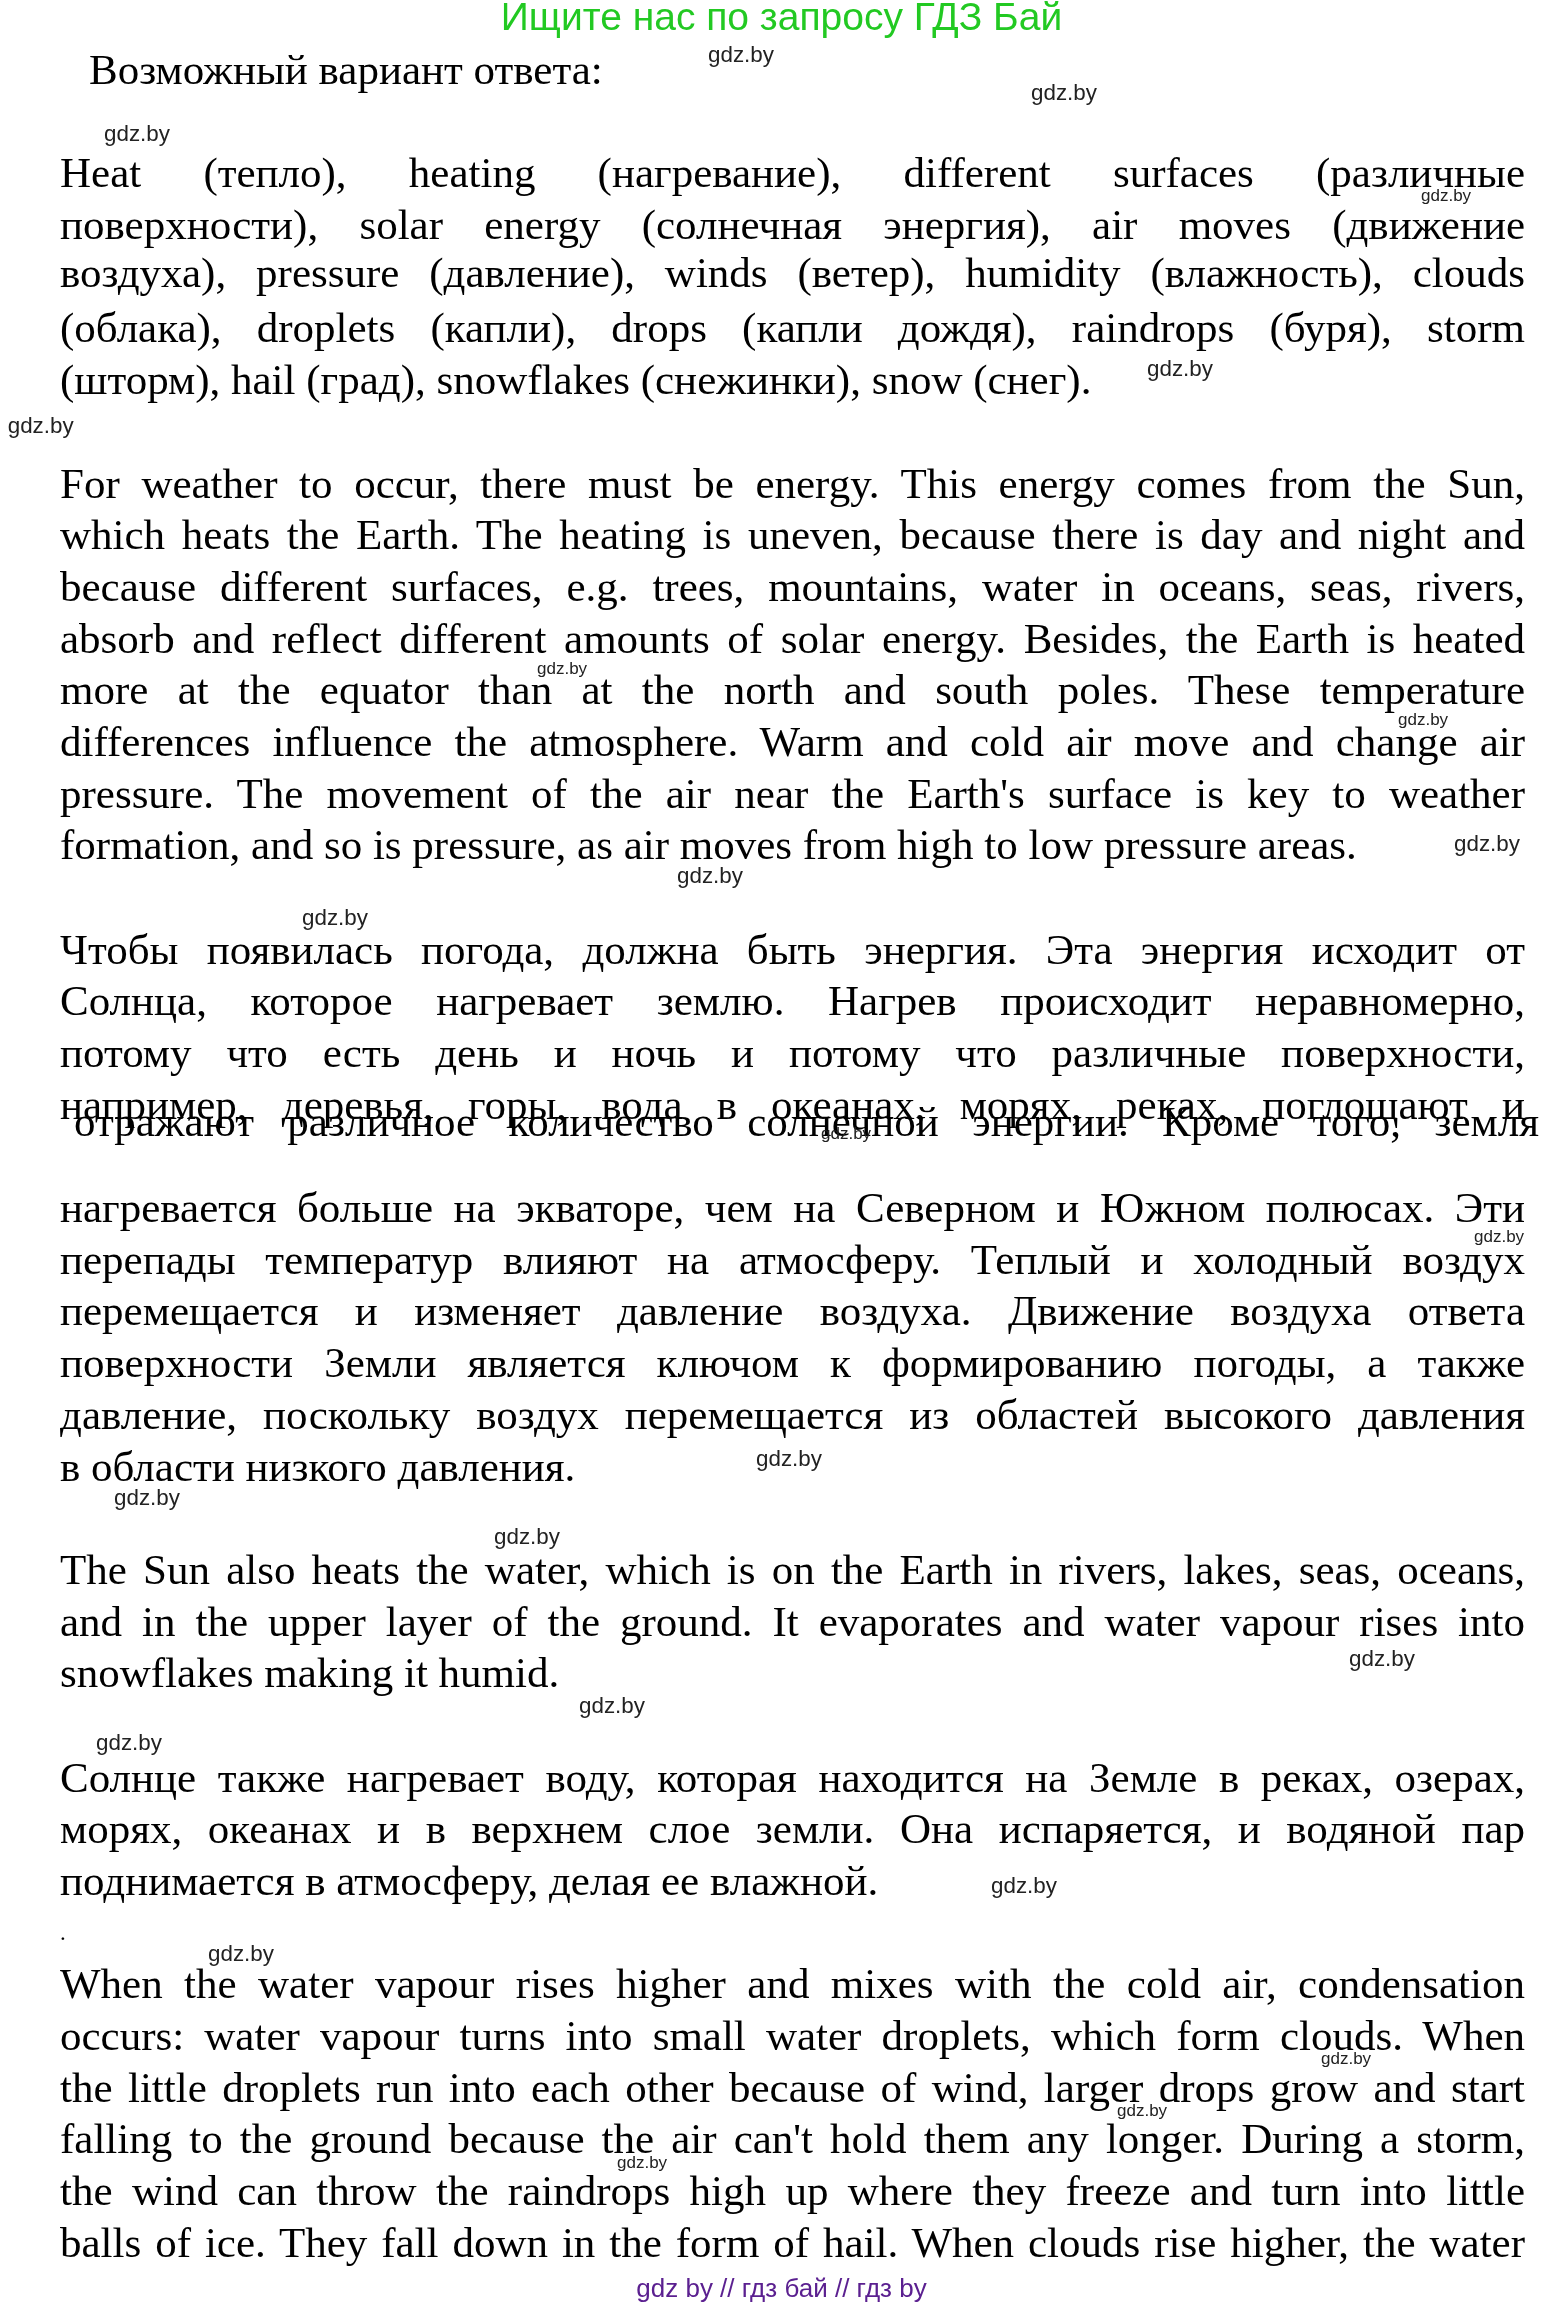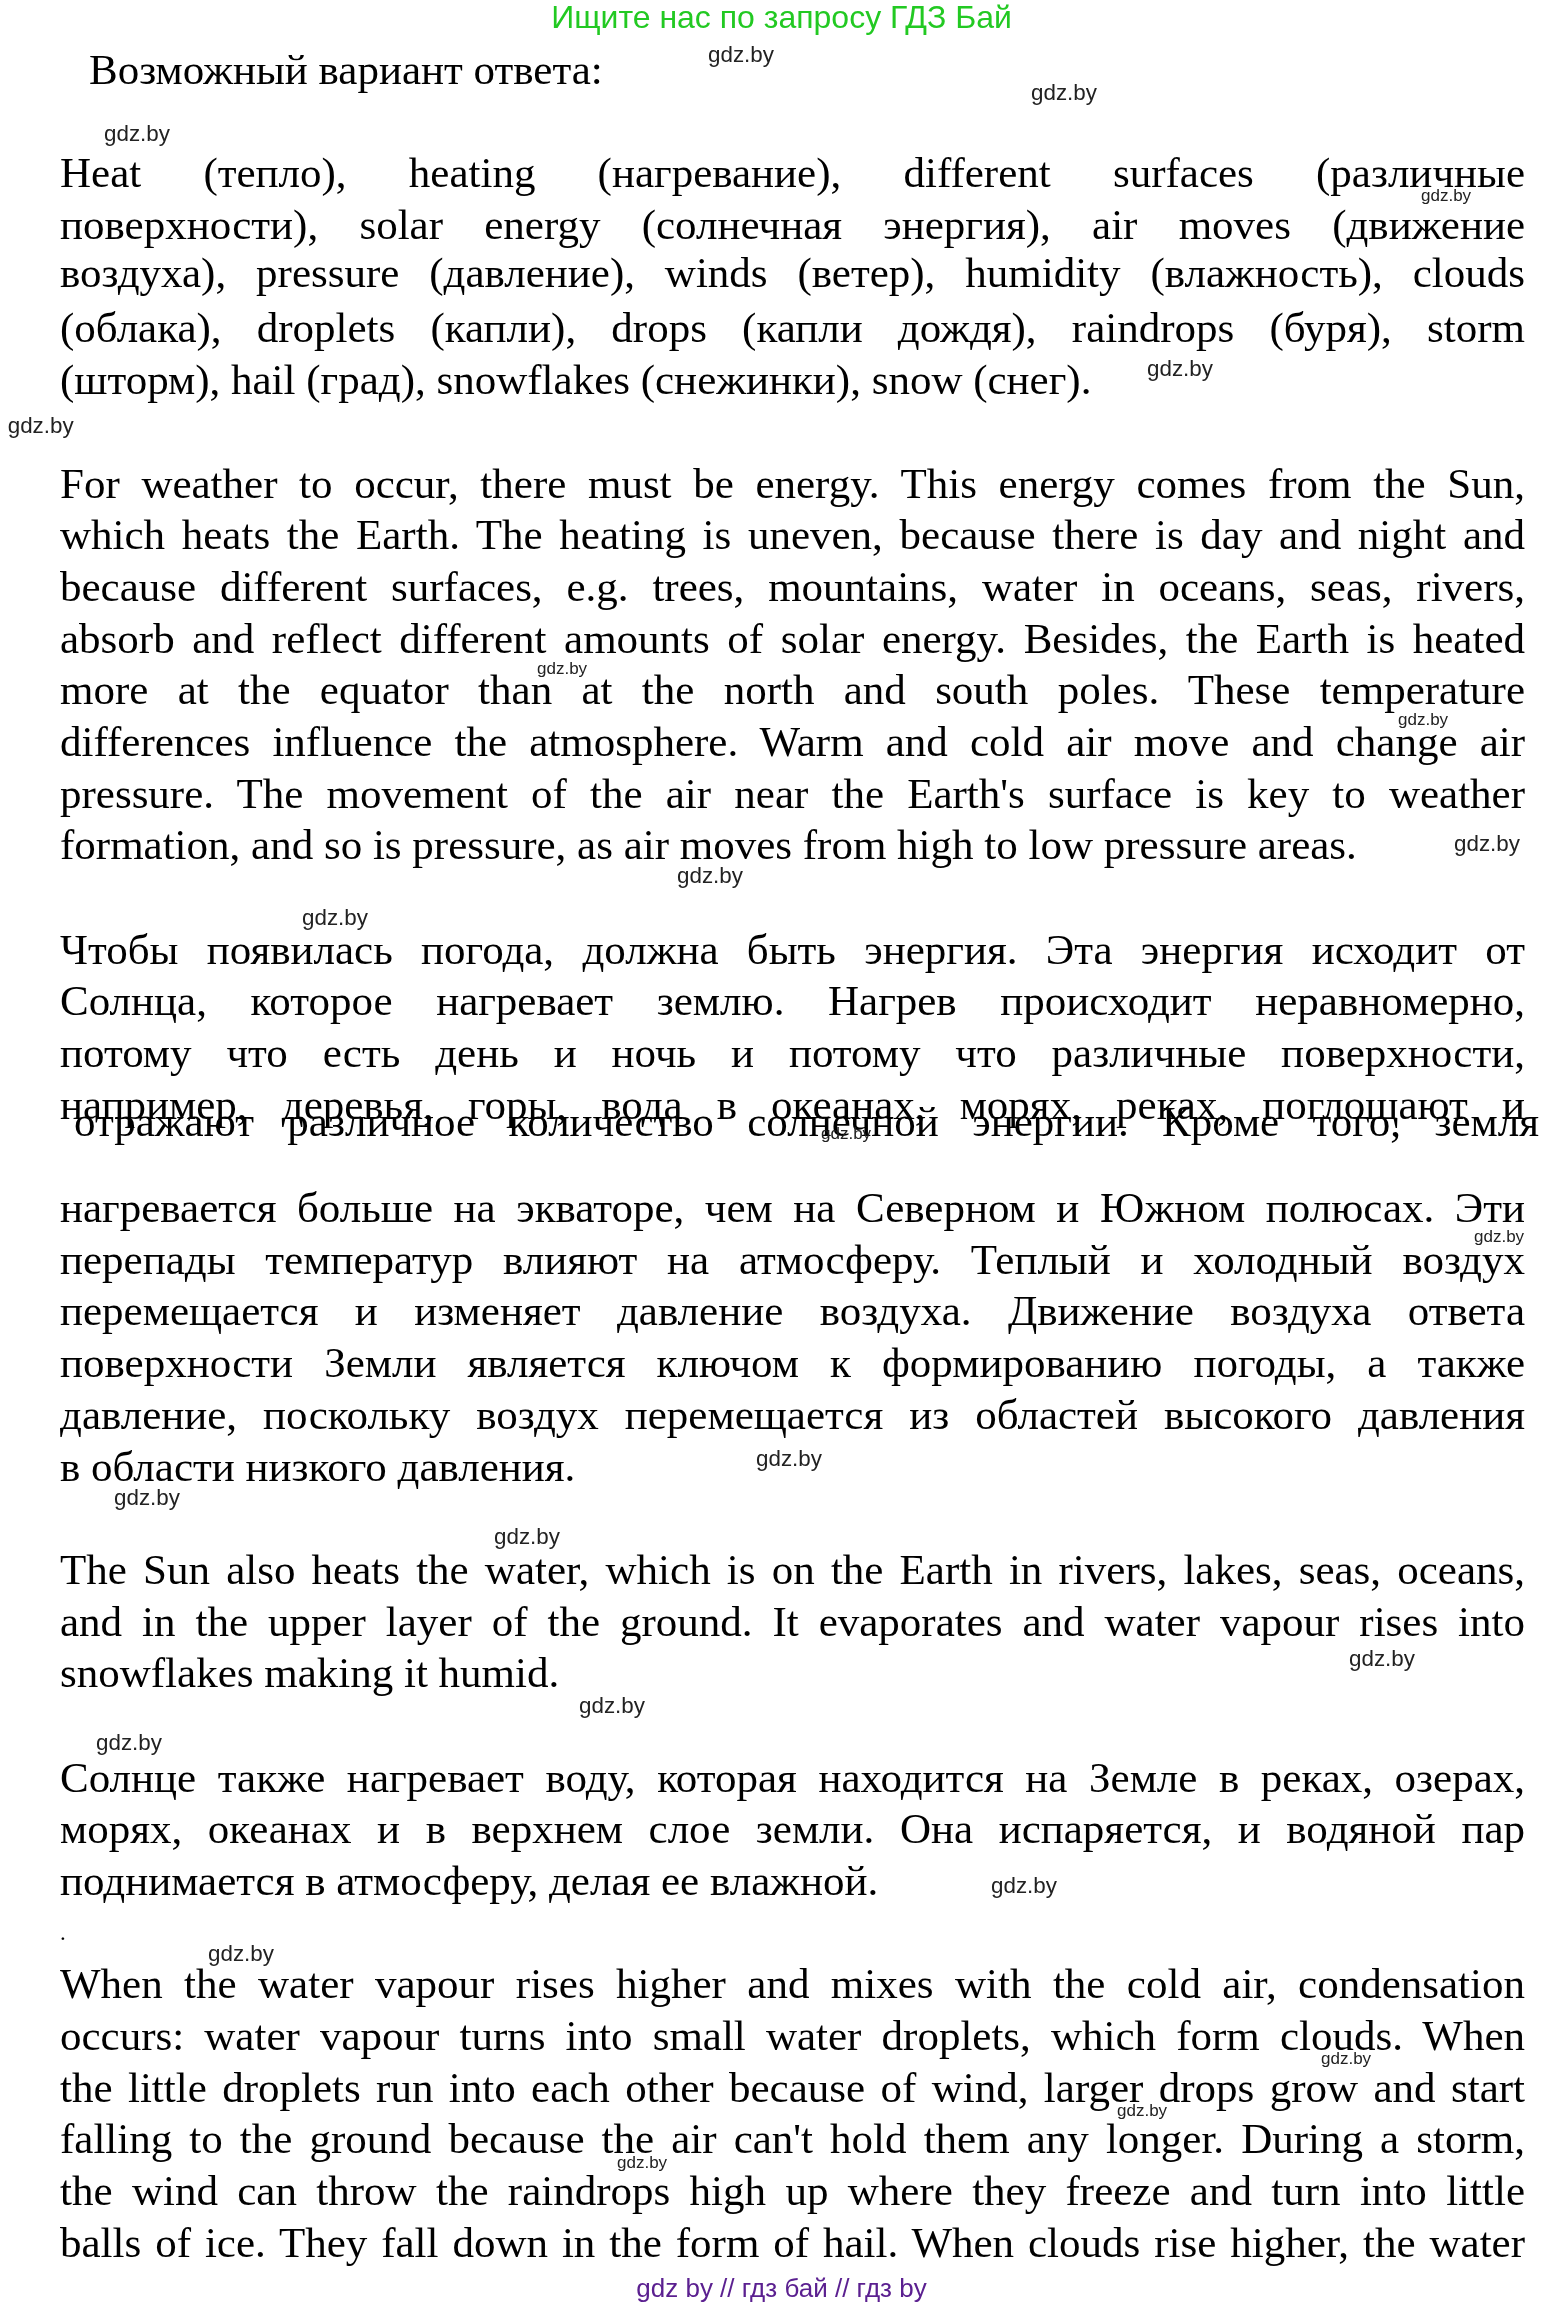--- a/index.html
+++ b/index.html
@@ -1,18 +1,18 @@
 <!DOCTYPE html>
 <html style="font-size:12.3px"><head>
 <meta charset="utf-8">
 <style>
   html, body { margin:0; padding:0; background:#ffffff; }
   body { width:1563px; height:2319px; position:relative; overflow:hidden; }
   .top-banner { position:absolute; left:0; width:1563px; top:0; height:34px; text-align:center;
-    font-family:"Liberation Sans", sans-serif; font-size:32px; line-height:34px; color:#22c922; }
+    font-family:"Liberation Sans", sans-serif; font-size:39px; line-height:34px; color:#22c922; }
   .line { position:absolute; left:60px; width:1465px; font-family:"Liberation Serif", serif;
     font-size:43px; color:#000; white-space:nowrap; text-align:justify; text-align-last:justify;
     line-height:51px; height:51px; transform-origin:0 50%; }
   .line.last { text-align-last:left; }
   .wm { position:absolute; font-family:"Liberation Sans", sans-serif; font-size:22.4px; color:#222;
     line-height:25px; white-space:nowrap; }
   .wm.small { font-size:17px; line-height:18.5px; }
   .footer { position:absolute; left:0; width:1563px; top:2304px; height:31px; margin-top:-31px; text-align:center;
     font-family:"Liberation Sans", sans-serif; font-size:26px; line-height:31px; color:#5b2090; }
 </style>

